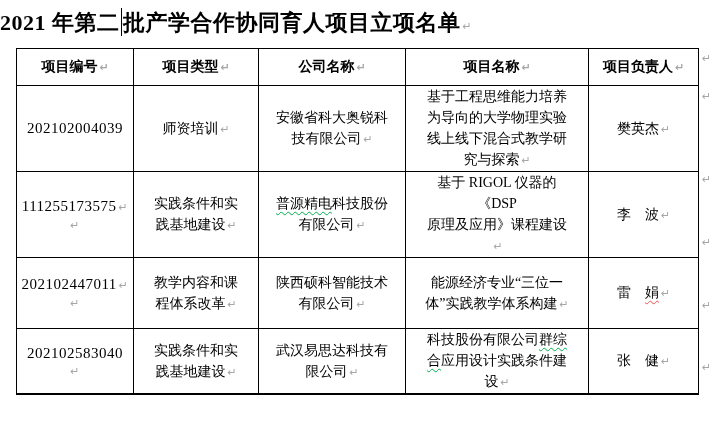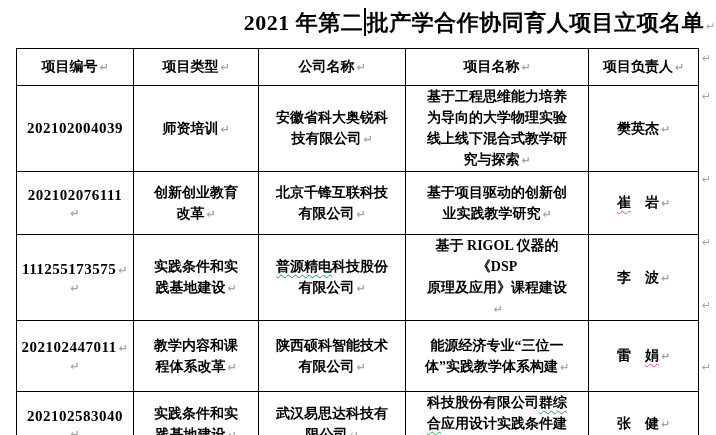--- a/index.html
+++ b/index.html
@@ -1,24 +1,24 @@
 <!DOCTYPE html>
 <html><head>
 <meta charset="utf-8">
 <style>
   html,body{margin:0;padding:0;background:#fff;}
   .page{position:relative;width:716px;height:435px;background:#ffffff;overflow:hidden;
         font-family:"Liberation Serif","DejaVu Serif",serif;color:#000;}
-  .title-line{position:absolute;top:8px;left:0;width:716px;text-align:right;
+  .title-line{position:absolute;top:8px;left:0;width:716px;text-align:left;
         font-size:22px;font-weight:bold;letter-spacing:0.5px;white-space:nowrap;}
   .caret{display:inline-block;width:1.5px;height:28px;background:#000;vertical-align:-6px;margin:0 1px;}
   table.doc{position:absolute;left:16px;top:48px;width:682px;border-collapse:collapse;table-layout:fixed;
         border:1px solid #000;border-bottom:2px solid #000;}
   td,th{border:1px solid #000;text-align:center;vertical-align:middle;
-        font-size:14px;line-height:21px;padding:0;font-weight:bold;overflow:hidden;}
+        font-size:14px;line-height:21px;padding:0;font-weight:normal;overflow:hidden;}
   th{font-weight:bold;}
   tr.hr{height:37px;}
   tr.r1{height:83px;} tr.r2{height:63px;} tr.r3{height:61px;} tr.r4{height:71px;} tr.r5{height:65px;}
   .c-num{font-size:15px;letter-spacing:0.5px;}
   .c-type{padding:0 14px;}
   .c-co{padding:0 15px;}
   .c-proj{padding:0 17px;}
   .mark{color:#a6a6a6;font-size:11px;font-family:"DejaVu Sans",sans-serif;margin-left:2px;}
   .blockmark{display:block;line-height:16px;margin-left:0;}
   .outmark{position:absolute;left:702px;margin:0;}
@@ -55,27 +55,20 @@
     </tr>
 
     <tr class="r1">
       <td class="c-num"><span>202102004039</span></td>
       <td class="c-type"><span>师资培训</span><span class="mark">↵</span></td>
       <td class="c-co"><span>安徽省科大奥锐科技有限公司</span><span class="mark">↵</span></td>
       <td class="c-proj"><span>基于工程思维能力培养为导向的大学物理实验线上线下混合式教学研究与探索</span><span class="mark">↵</span></td>
       <td><span>樊英杰</span><span class="mark">↵</span></td>
     </tr>
 
-    <tr class="r2">
-      <td class="c-num"><span>202102076111</span><span class="mark blockmark">↵</span></td>
-      <td class="c-type"><span>创新创业教育改革</span><span class="mark">↵</span></td>
-      <td class="c-co"><span>北京千锋互联科技有限公司</span><span class="mark">↵</span></td>
-      <td class="c-proj"><span>基于项目驱动的创新创业实践教学研究</span><span class="mark">↵</span></td>
-      <td><span class="sq-red">崔</span><span>　岩</span><span class="mark">↵</span></td>
-    </tr>
 
     <tr class="r3">
       <td class="c-num"><span>111255173575</span><span class="mark">↵</span><span class="mark blockmark">↵</span></td>
       <td class="c-type"><span>实践条件和实践基地建设</span><span class="mark">↵</span></td>
       <td class="c-co"><span class="sq-green">普源精电</span><span>科技股份有限公司</span><span class="mark">↵</span></td>
       <td class="c-proj"><span>基于 RIGOL 仪器的《DSP</span><br><span>原理及应用》课程建设</span><span class="mark">↵</span></td>
       <td><span>李　波</span><span class="mark">↵</span></td>
     </tr>
 
     <tr class="r4">

